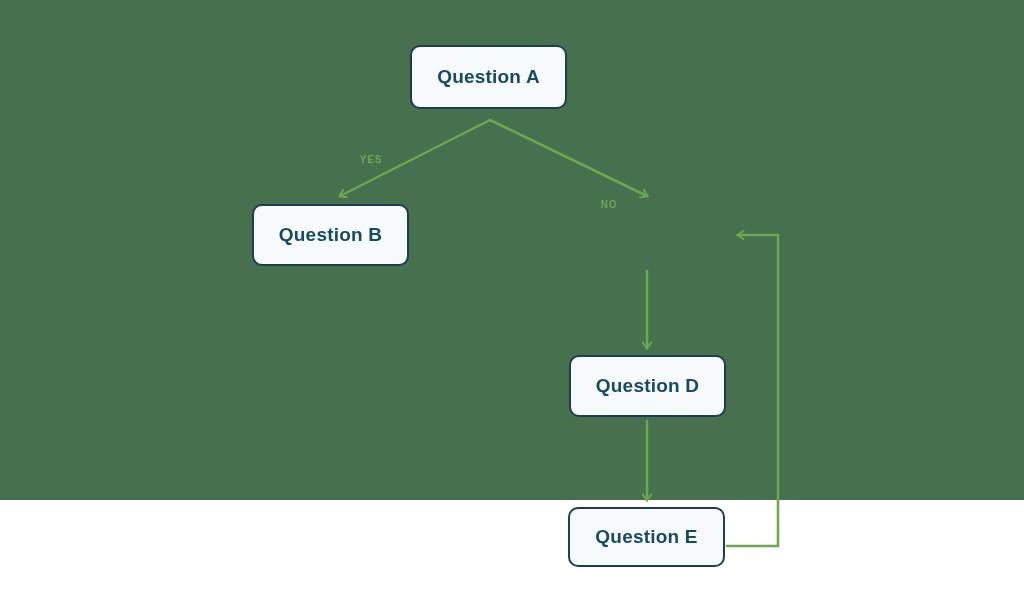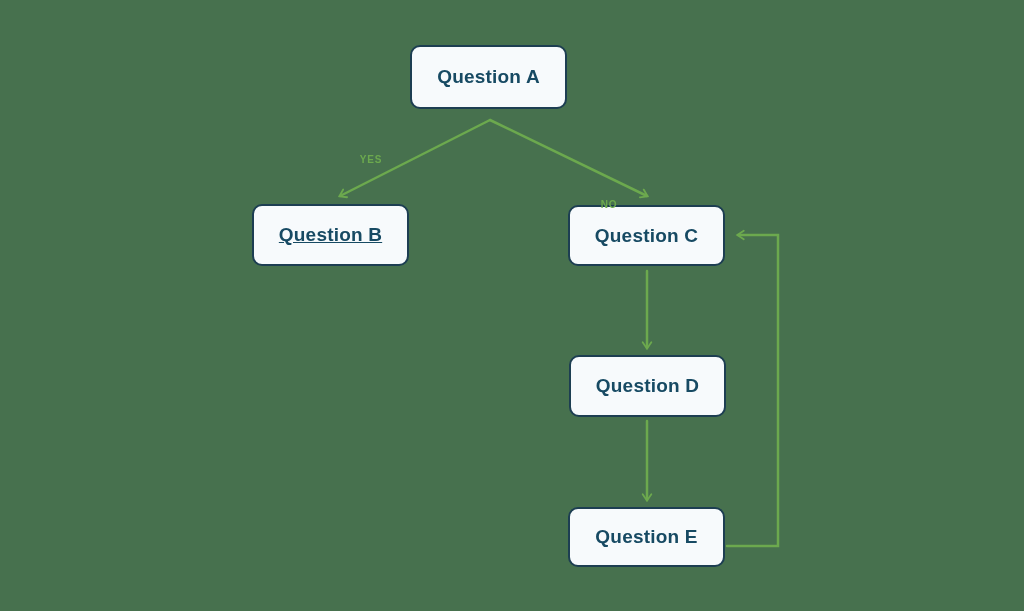--- a/index.html
+++ b/index.html
@@ -9,21 +9,21 @@
     --node-border: #1D3E52;
     --node-text: #174A63;
   }
   * { margin: 0; padding: 0; box-sizing: border-box; }
   html, body { width: 1024px; height: 611px; overflow: hidden; }
   body { font-family: "Liberation Sans", sans-serif; }
 
   .canvas {
     position: relative;
     width: 1024px;
-    height: 611px;
+    height: 500px;
     background: var(--background);
   }
 
   svg.edges {
     position: absolute;
     left: 0; top: 0;
     width: 1024px; height: 611px;
   }
 
   .edge-path {
@@ -50,21 +50,21 @@
     border-radius: 10px;
     display: flex;
     align-items: center;
     justify-content: center;
     color: var(--node-text);
     font-size: 19px;
     font-weight: bold;
     letter-spacing: 0.2px;
   }
   .node-a { left: 410px; top: 45px;  height: 64px; }
-  .node-b { left: 252px; top: 204px; text-decoration: underline; }
+  .node-b { left: 252px; top: 204px; }
   .node-c { left: 568px; top: 205px; height: 61px; }
   .node-d { left: 569px; top: 355px; }
   .node-e { left: 568px; top: 507px; height: 60px; }
 
   .edge-label {
     position: absolute;
     transform: translate(-50%, -50%);
     color: var(--edge);
     font-size: 10px;
     font-weight: bold;
@@ -91,20 +91,19 @@
 
     <path class="edge-path" d="M 647 271 L 647 348" marker-end="url(#arrow)"></path>
 
     <path class="edge-path" d="M 647 421 L 647 500" marker-end="url(#arrow)"></path>
 
     <path class="edge-path" d="M 727 546 L 778 546 L 778 235 L 738 235" marker-end="url(#arrow)"></path>
   </svg>
 
   <div class="node node-a">Question A</div>
   <div class="node node-b">Question B</div>
-  <div class="node node-c">Question C</div>
   <div class="node node-e">Question E</div>
   <div class="node node-d">Question D</div>
 
   <span class="edge-label edge-label-yes">YES</span>
   <span class="edge-label edge-label-no">NO</span>
 
 </div>
 
 </body></html>

